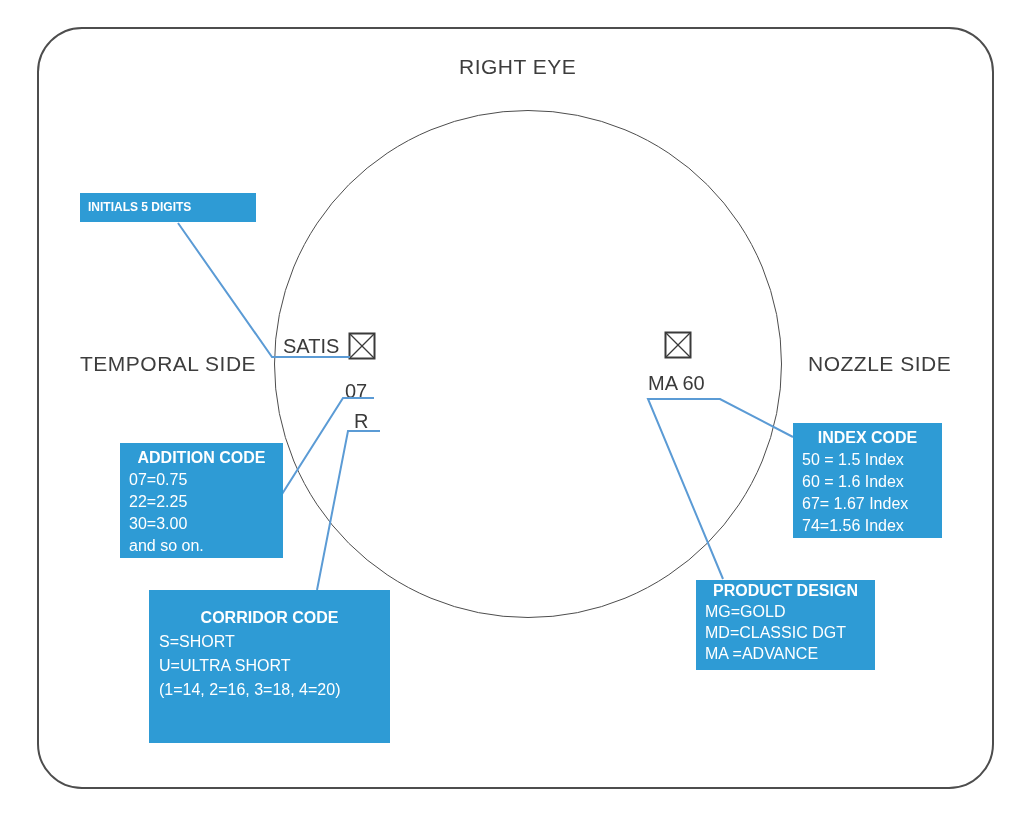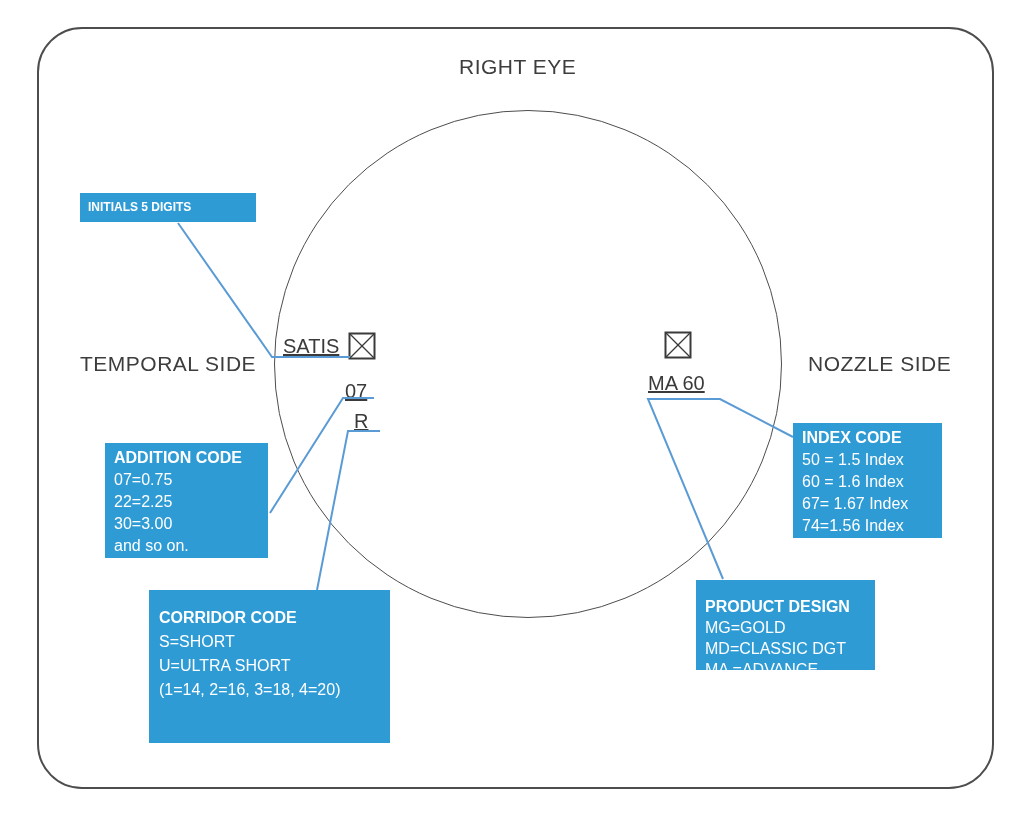--- a/index.html
+++ b/index.html
@@ -12,38 +12,38 @@
     border:2px solid #4d4d4d; border-radius:45px; background:transparent;
   }
   .lens-circle {
     position:absolute; left:274px; top:110px; width:508px; height:508px;
     border:1.5px solid #4d4d4d; border-radius:50%;
   }
   .dark-label {
     position:absolute; color:#3d3d3d; font-size:21px; letter-spacing:0.5px; white-space:nowrap;
   }
   .engraving {
-    position:absolute; color:#3a3a3a; font-size:20px; white-space:nowrap;text-decoration:underline;
+    position:absolute; color:#3a3a3a; font-size:20px; white-space:nowrap;
   }
   .mark { position:absolute; width:28px; height:28px; }
   .callout {
     position:absolute; background:#2E9BD5; color:#ffffff; z-index:10;
   }
-  .callout .title { font-weight:bold; }
+  .callout .title { font-weight:bold;text-align:center; }
   .callout div { white-space:nowrap; }
   .co-initials { left:80px; top:193px; width:176px; height:29px;
     font-size:12px; font-weight:bold; line-height:29px; padding:0 8px; }
-  .co-addition { left:105px; top:443px; width:163px; height:115px;
+  .co-addition { left:120px; top:443px; width:163px; height:115px;
     font-size:16px; line-height:22px; padding:4px 9px; }
   .co-corridor { left:149px; top:590px; width:241px; height:153px;
     font-size:16px; line-height:24px; padding:16px 10px; }
   .co-index { left:793px; top:423px; width:149px; height:115px;
     font-size:16px; line-height:22px; padding:4px 9px; }
   .co-product { left:696px; top:580px; width:179px; height:90px;
-    font-size:16px; line-height:21px; padding:16px 9px; }
+    font-size:16px; line-height:21px; padding:0 9px; }
   .leader-svg { position:absolute; left:0; top:0; z-index:5; pointer-events:none; }
 </style>
 </head>
 <body>
 
 <div class="stage">
 
   <div class="outer-frame"></div>
 
   <div class="dark-label" style="left:459px; top:55px;">RIGHT EYE</div>

